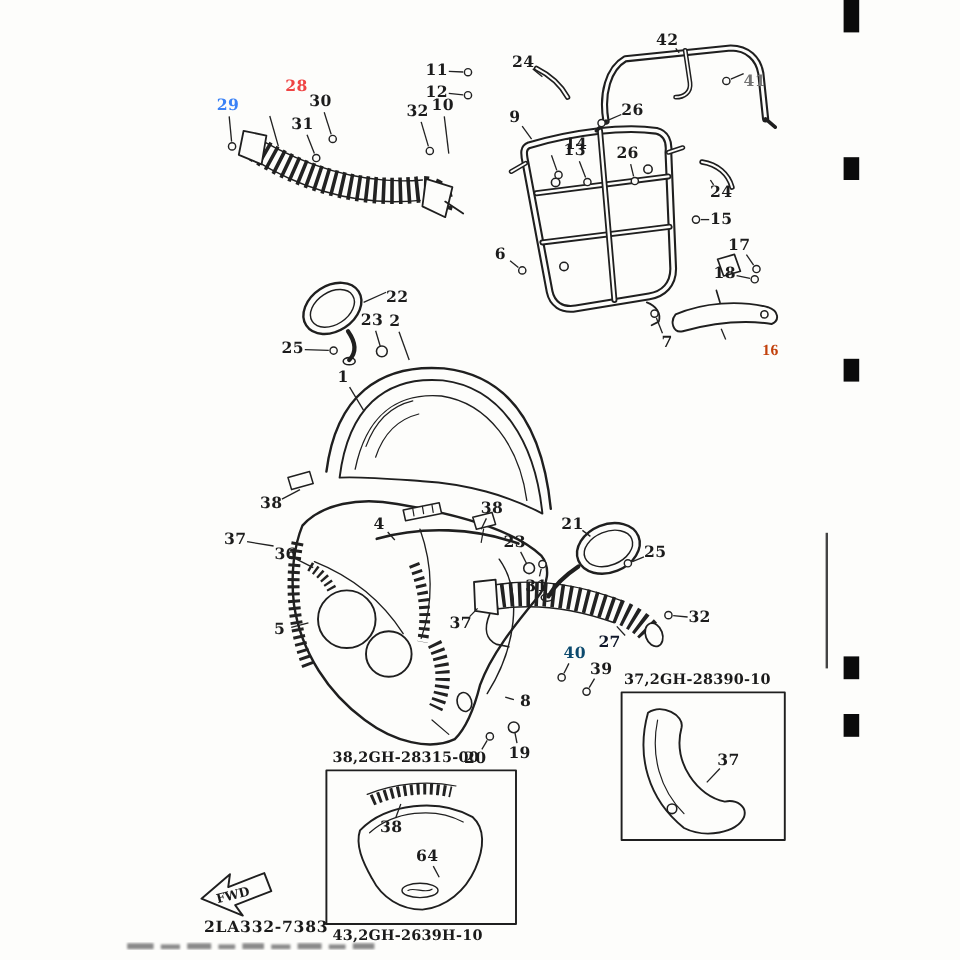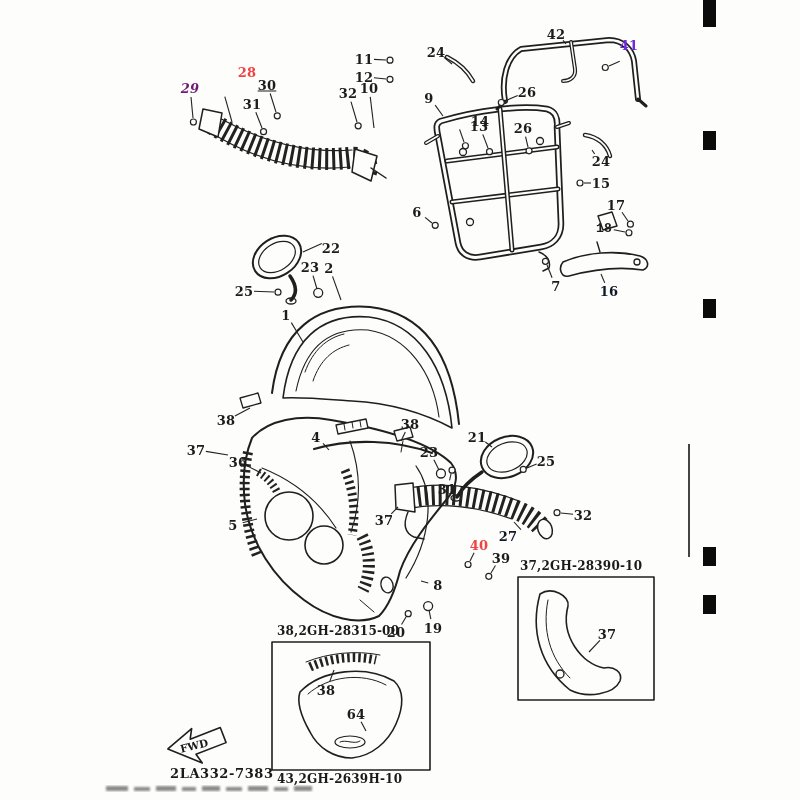--- a/index.html
+++ b/index.html
@@ -254,62 +254,62 @@
       <line x1="401.5470019622523" y1="624.5115473509594" x2="406" y2="617"></line>
       <circle cx="408.2188007849009" cy="613.6717988226486" r="3" class="screw"></circle>
       <line x1="430.83069542181346" y1="619.2143164583445" x2="429" y2="610"></line>
       <circle cx="428.13227816872535" cy="606.0952517592642" r="4.5" class="ring"></circle>
       <line x1="599.9289321881346" y1="640.363961030679" x2="589" y2="652"></line>
       <line x1="329.71390676354105" y1="681.6437097820327" x2="334" y2="670"></line>
       <line x1="361.07020126563395" y1="721.7574079364199" x2="366" y2="731"></line>
     </svg>
 
   <div id="callout-layer">
-      <div class="callout" style="left: 190px; top: 88px; color: #701a75; font-style: italic;">29</div>
+      <div class="callout" style="left: 190px; top: 88px; color: #3b82f6;">29</div>
       <div class="callout" style="left: 222px; top: 72px; color: #ef4444; margin-left: 25px;">28</div>
-      <div class="callout" style="left: 267px; top: 85px; color: rgb(28, 28, 28); text-decoration: underline;">30</div>
+      <div class="callout" style="left: 267px; top: 85px; color: rgb(28, 28, 28);">30</div>
       <div class="callout" style="left: 252px; top: 104px; color: rgb(28, 28, 28);">31</div>
       <div class="callout" style="left: 348px; top: 93px; color: rgb(28, 28, 28);">32</div>
       <div class="callout" style="left: 369px; top: 88px; color: rgb(28, 28, 28);">10</div>
       <div class="callout" style="left: 364px; top: 59px; color: rgb(28, 28, 28);">11</div>
       <div class="callout" style="left: 364px; top: 77px; color: rgb(28, 28, 28);">12</div>
       <div class="callout" style="left: 436px; top: 52px; color: rgb(28, 28, 28);">24</div>
       <div class="callout" style="left: 556px; top: 34px; color: rgb(28, 28, 28);">42</div>
-      <div class="callout" style="left: 629px; top: 45px; color: #6d28d9;">41</div>
+      <div class="callout" style="left: 629px; top: 68px; color: #737373;">41</div>
       <div class="callout" style="left: 527px; top: 92px; color: rgb(28, 28, 28);">26</div>
       <div class="callout" style="left: 429px; top: 98px; color: rgb(28, 28, 28);">9</div>
       <div class="callout" style="left: 480px; top: 121px; color: rgb(28, 28, 28);">14</div>
       <div class="callout" style="left: 479px; top: 126px; color: rgb(28, 28, 28);">13</div>
       <div class="callout" style="left: 523px; top: 128px; color: rgb(28, 28, 28);">26</div>
       <div class="callout" style="left: 601px; top: 161px; color: rgb(28, 28, 28);">24</div>
       <div class="callout" style="left: 601px; top: 183px; color: rgb(28, 28, 28);">15</div>
       <div class="callout" style="left: 616px; top: 205px; color: rgb(28, 28, 28);">17</div>
-      <div class="callout" style="left: 604px; top: 228px; color: rgb(28, 28, 28); font-family: Liberation Mono, monospace;">18</div>
+      <div class="callout" style="left: 604px; top: 228px; color: rgb(28, 28, 28);">18</div>
       <div class="callout" style="left: 417px; top: 212px; color: rgb(28, 28, 28);">6</div>
       <div class="callout" style="left: 556px; top: 286px; color: rgb(28, 28, 28);">7</div>
-      <div class="callout" style="left: 609px; top: 291px; color: #0f172a;">16</div>
+      <div class="callout" style="left: 642px; top: 291px; color: #c2410c; font-family: Liberation Serif, serif;">16</div>
       <div class="callout" style="left: 331px; top: 248px; color: rgb(28, 28, 28);">22</div>
       <div class="callout" style="left: 244px; top: 291px; color: rgb(28, 28, 28);">25</div>
       <div class="callout" style="left: 310px; top: 267px; color: rgb(28, 28, 28);">23</div>
       <div class="callout" style="left: 329px; top: 268px; color: rgb(28, 28, 28);">2</div>
       <div class="callout" style="left: 286px; top: 315px; color: rgb(28, 28, 28);">1</div>
       <div class="callout" style="left: 226px; top: 420px; color: rgb(28, 28, 28);">38</div>
       <div class="callout" style="left: 196px; top: 450px; color: rgb(28, 28, 28);">37</div>
       <div class="callout" style="left: 238px; top: 462px; color: rgb(28, 28, 28);">36</div>
       <div class="callout" style="left: 316px; top: 437px; color: rgb(28, 28, 28);">4</div>
       <div class="callout" style="left: 410px; top: 424px; color: rgb(28, 28, 28);">38</div>
       <div class="callout" style="left: 477px; top: 437px; color: rgb(28, 28, 28);">21</div>
       <div class="callout" style="left: 546px; top: 461px; color: rgb(28, 28, 28);">25</div>
       <div class="callout" style="left: 429px; top: 452px; color: rgb(28, 28, 28);">23</div>
       <div class="callout" style="left: 447px; top: 489px; color: rgb(28, 28, 28);">31</div>
       <div class="callout" style="left: 583px; top: 515px; color: rgb(28, 28, 28);">32</div>
       <div class="callout" style="left: 508px; top: 536px; color: #0f172a;">27</div>
       <div class="callout" style="left: 384px; top: 520px; color: rgb(28, 28, 28);">37</div>
       <div class="callout" style="left: 233px; top: 525px; color: rgb(28, 28, 28);">5</div>
-      <div class="callout" style="left: 479px; top: 545px; color: #ef4444;">40</div>
+      <div class="callout" style="left: 479px; top: 545px; color: #0c4a6e;">40</div>
       <div class="callout" style="left: 501px; top: 558px; color: rgb(28, 28, 28);">39</div>
       <div class="callout" style="left: 438px; top: 585px; color: rgb(28, 28, 28);">8</div>
       <div class="callout" style="left: 396px; top: 632px; color: rgb(28, 28, 28);">20</div>
       <div class="callout" style="left: 433px; top: 628px; color: rgb(28, 28, 28);">19</div>
       <div class="callout" style="left: 607px; top: 634px; color: rgb(28, 28, 28);">37</div>
       <div class="callout" style="left: 326px; top: 690px; color: rgb(28, 28, 28);">38</div>
       <div class="callout" style="left: 356px; top: 714px; color: rgb(28, 28, 28);">64</div>
     </div>
 
   <div class="inset-title" style="left:520px;top:559px">37,2GH-28390-10</div>

